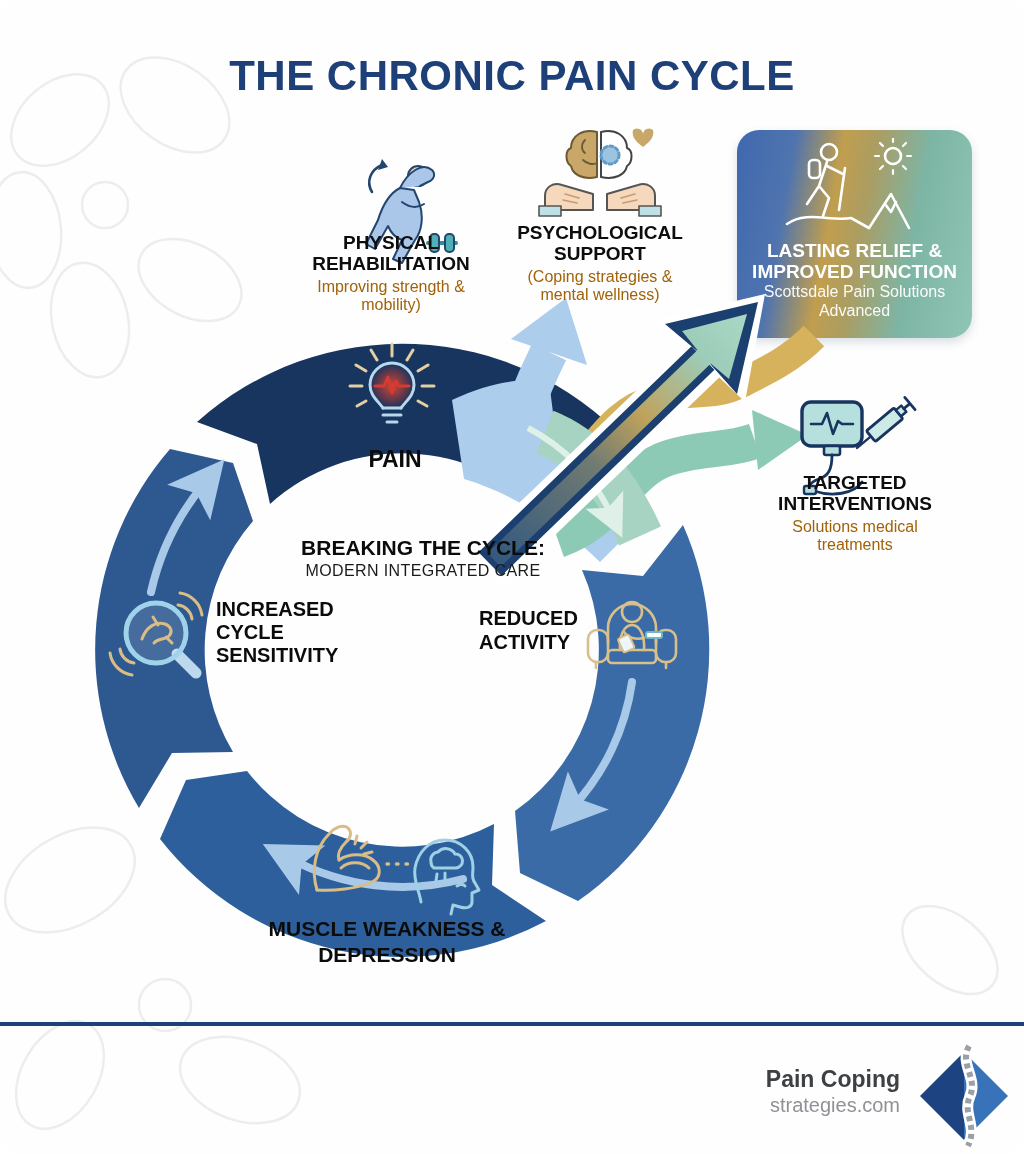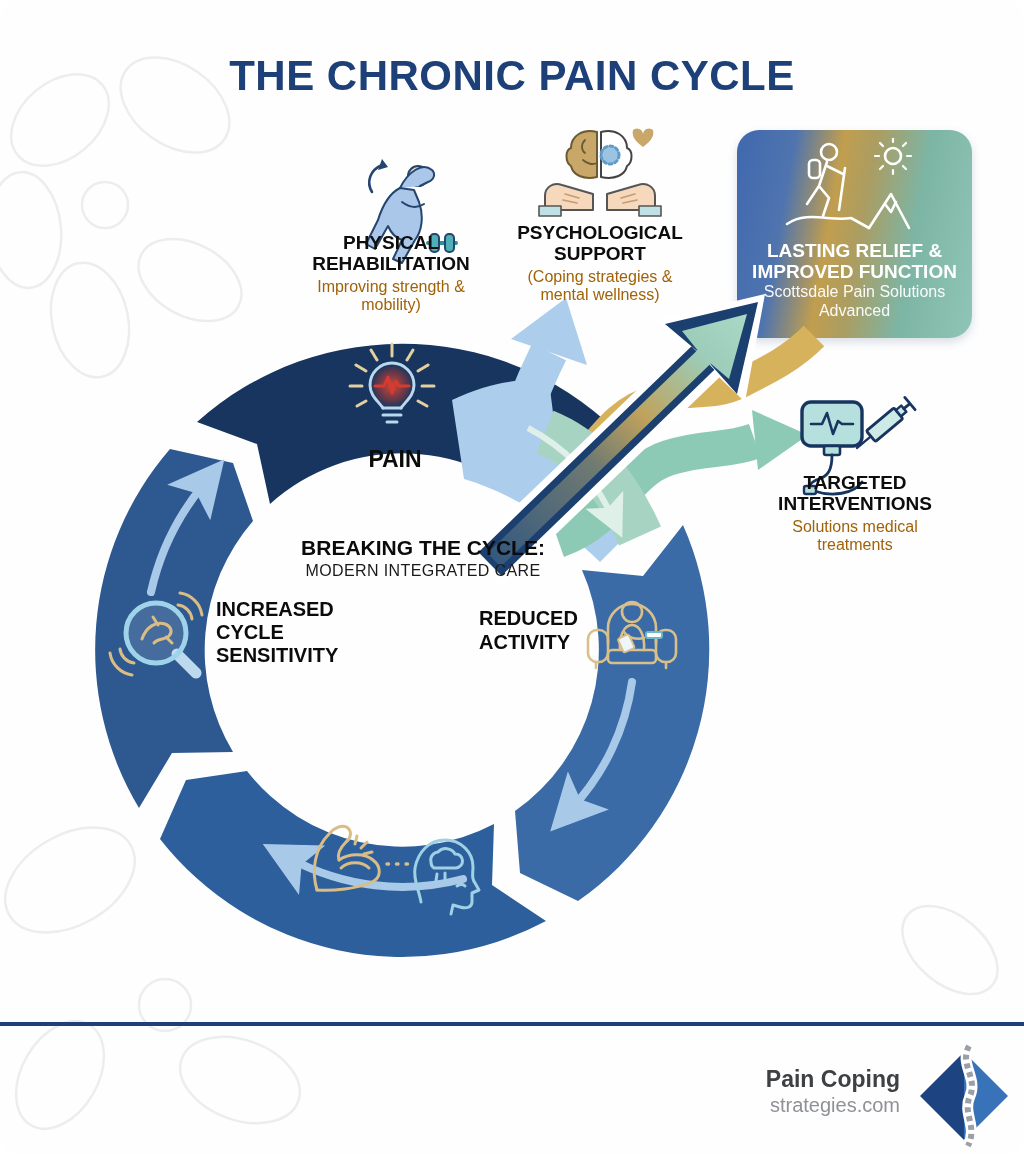--- a/index.html
+++ b/index.html
@@ -269,18 +269,19 @@
   </div>
 
   <div class="abs" id="outcome-title">LASTING RELIEF &amp; IMPROVED FUNCTION</div>
   <div class="abs" id="outcome-sub">Scottsdale Pain Solutions Advanced</div>
 
   <div class="abs" id="pain-label">PAIN</div>
   <div class="abs" id="center-title">BREAKING THE CYCLE:</div>
   <div class="abs" id="center-sub">MODERN INTEGRATED CARE</div>
   <div class="abs" id="increased-label">INCREASED CYCLE SENSITIVITY</div>
   <div class="abs" id="reduced-label">REDUCED ACTIVITY</div>
+  <div class="abs" id="muscle-label">MUSCLE WEAKNESS &amp; DEPRESSION</div>
 
   <div class="abs" id="footer-rule"></div>
   <div class="abs" id="footer-brand">Pain Coping</div>
   <div class="abs" id="footer-site">strategies.com</div>
 
 </div>
 
 </body></html>

